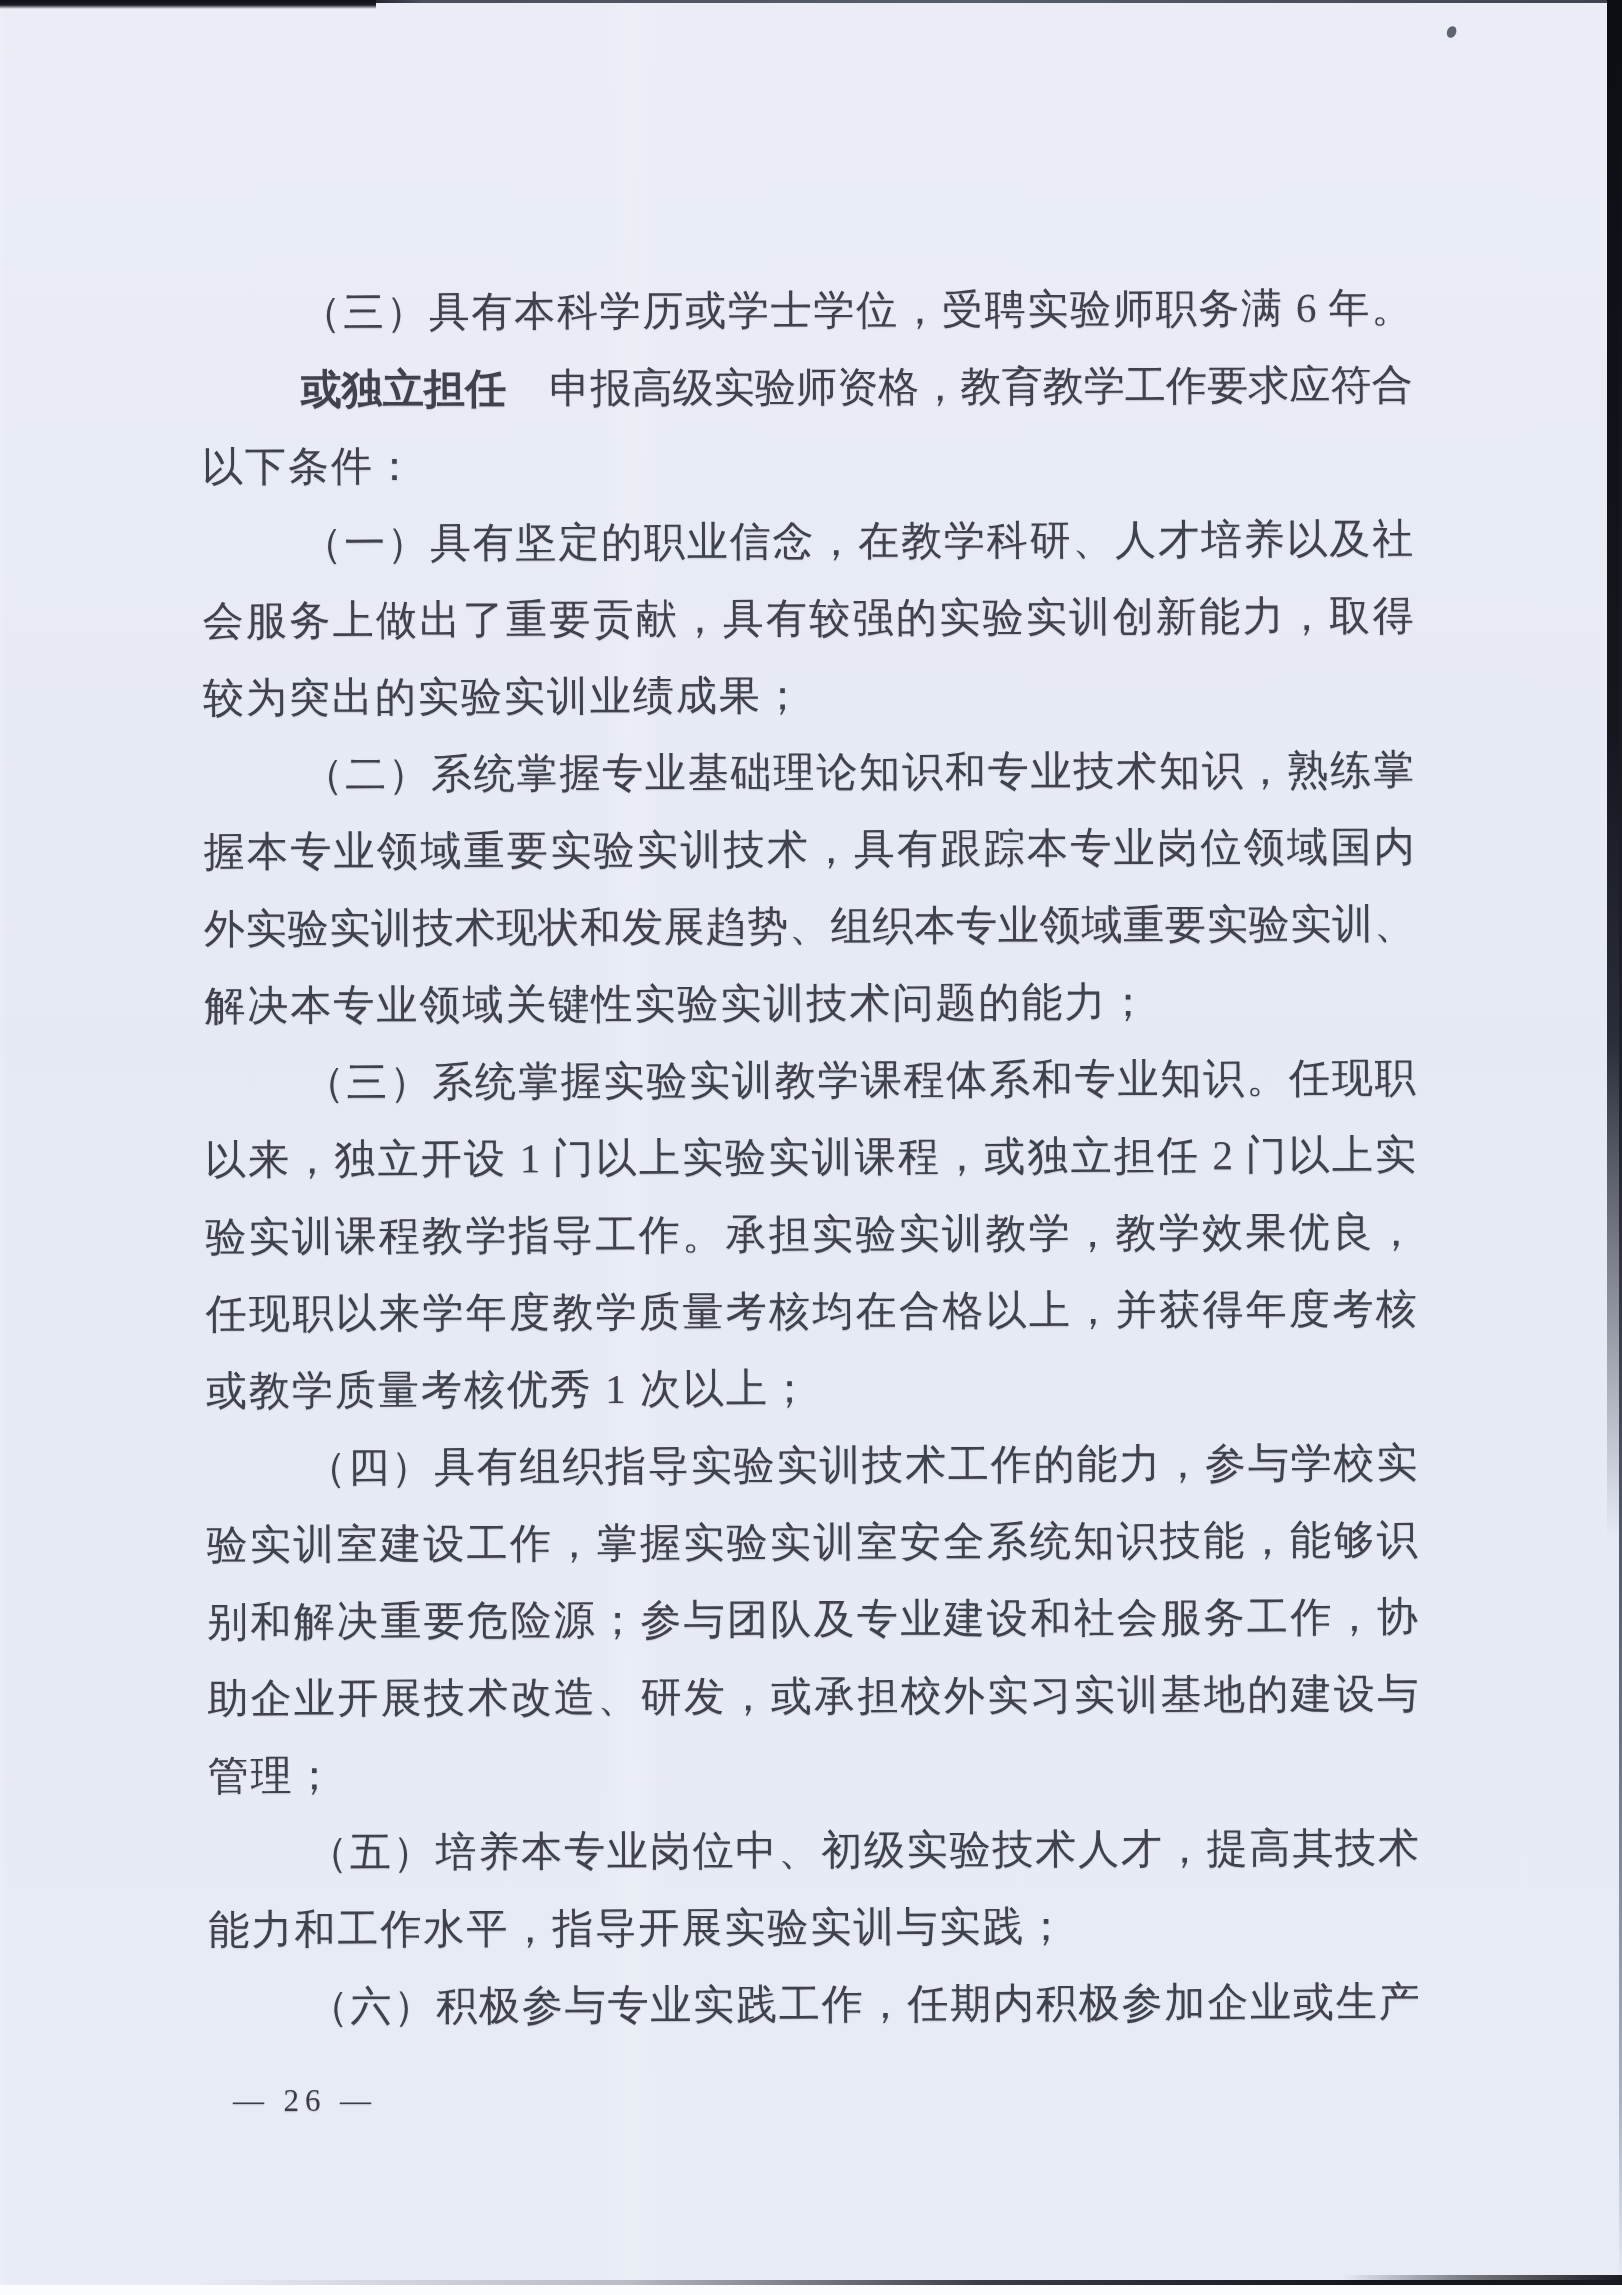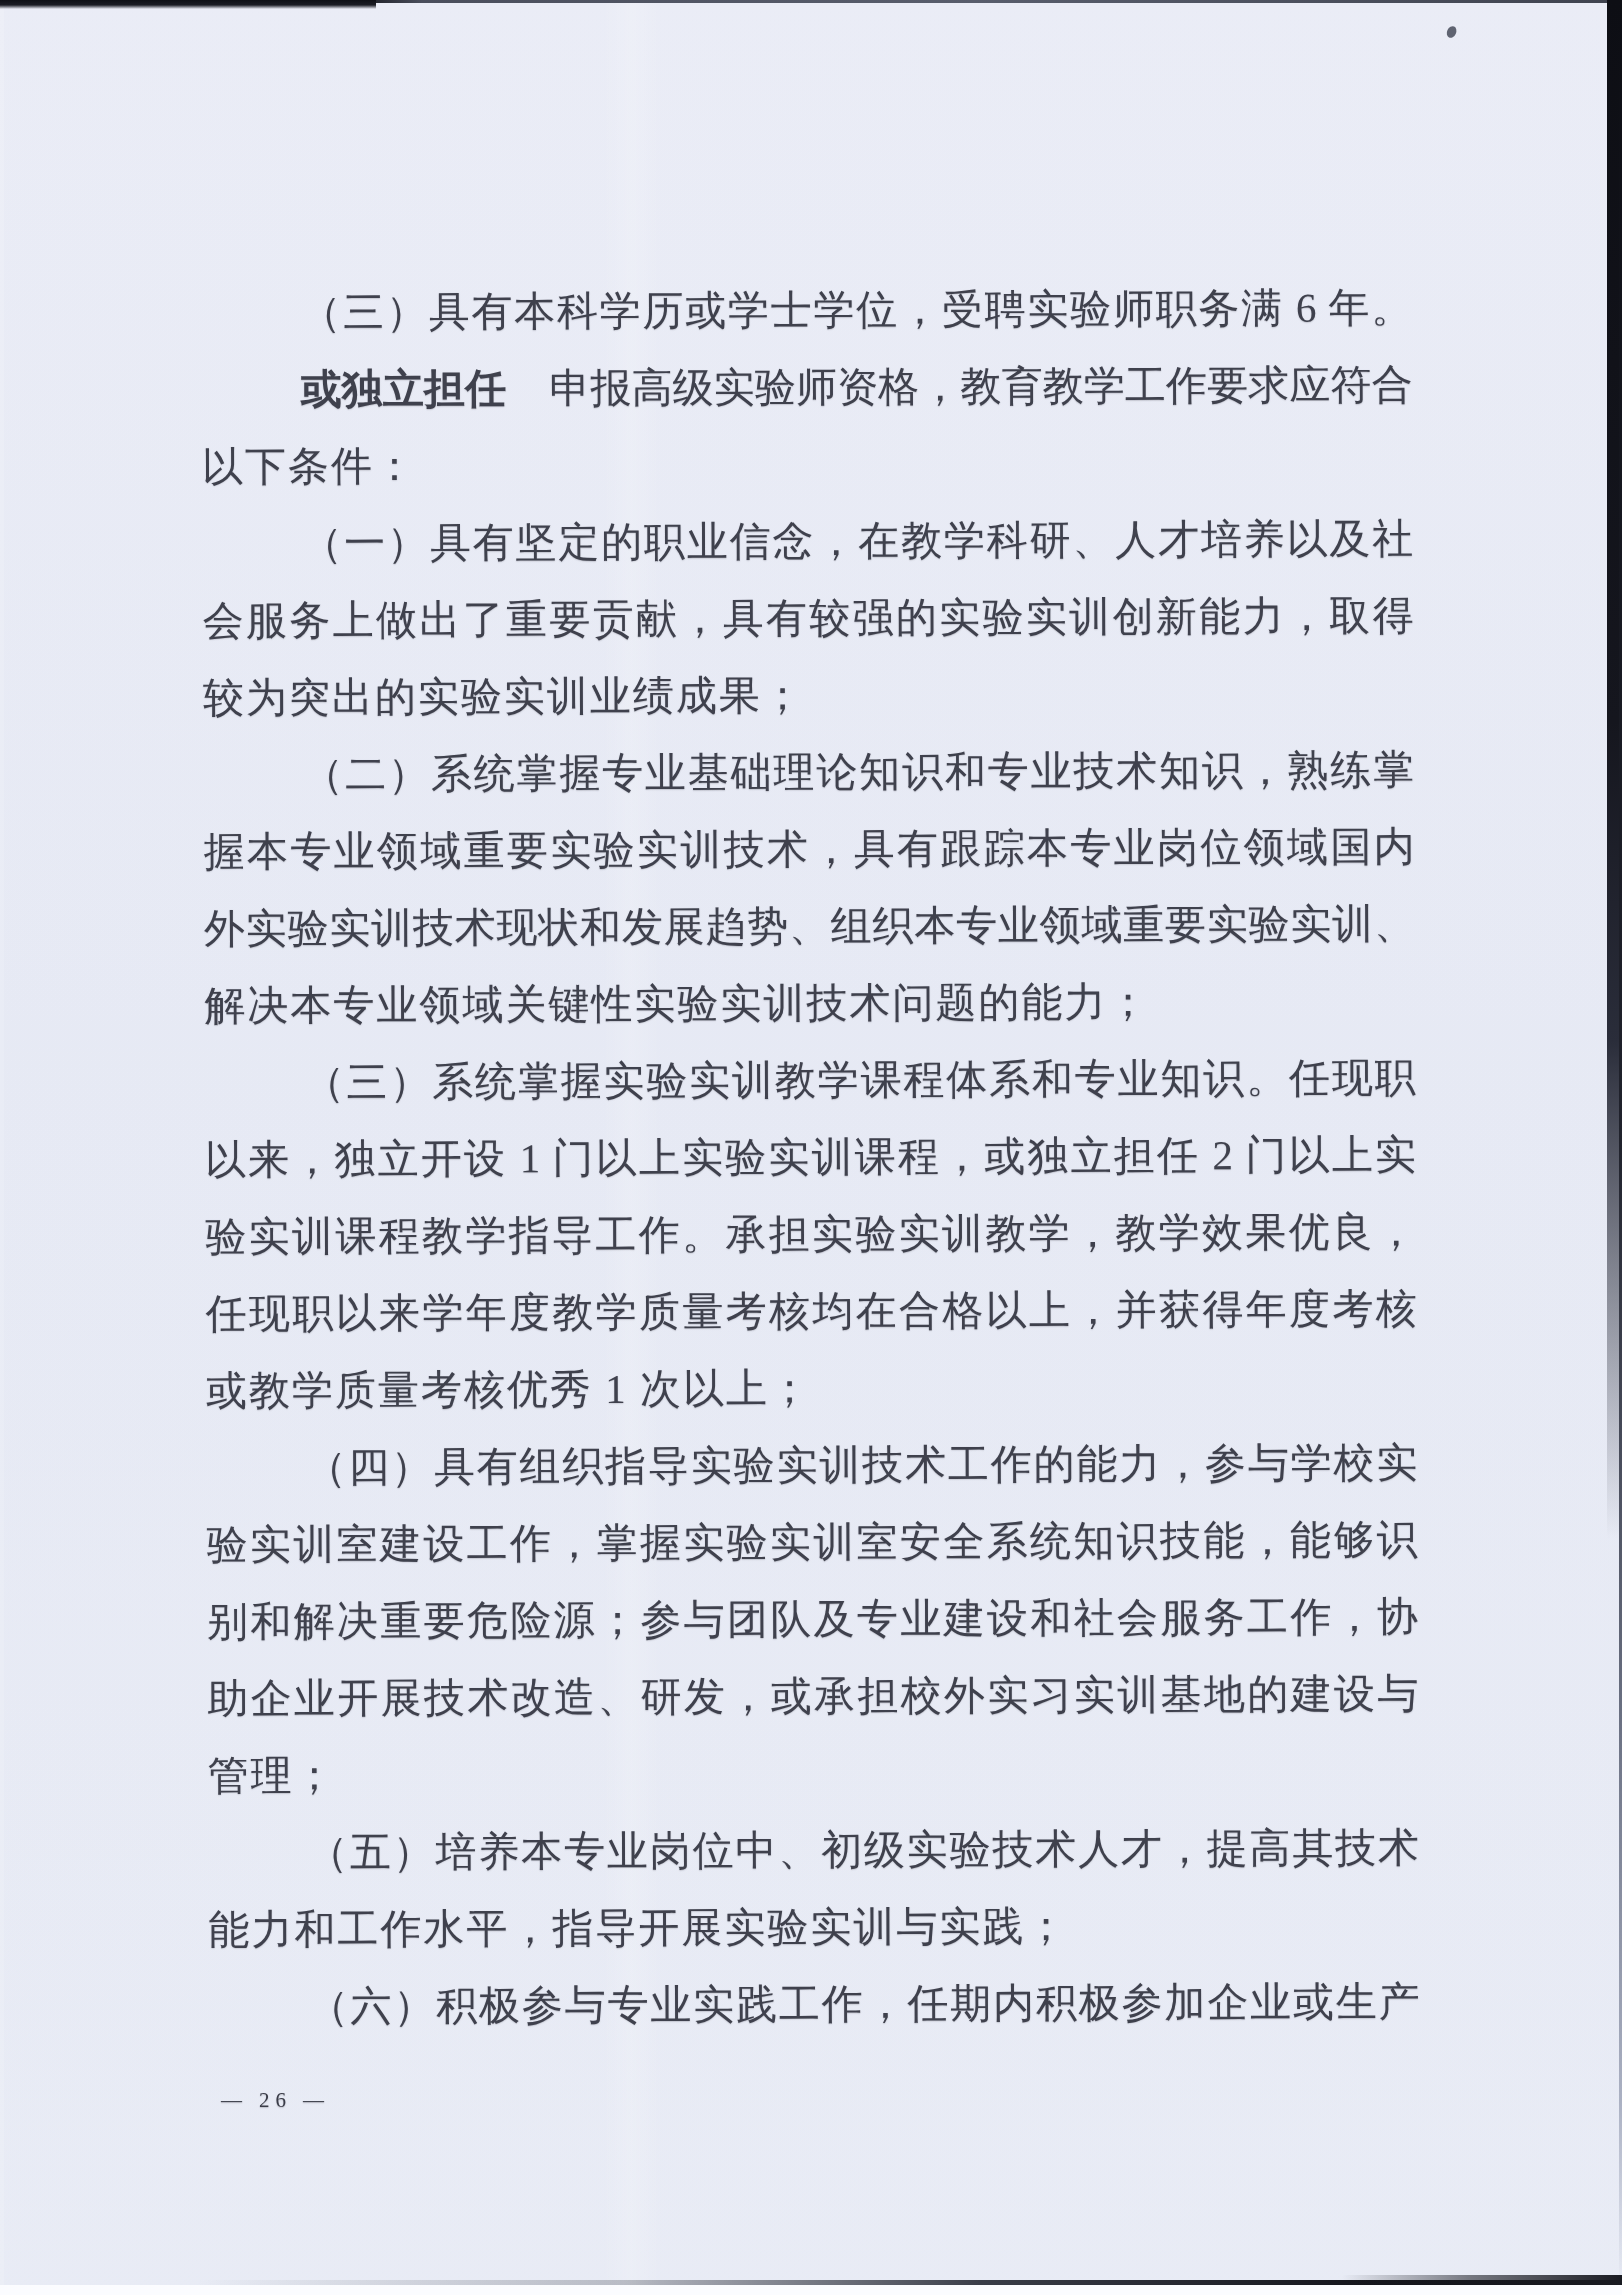--- a/index.html
+++ b/index.html
@@ -29,22 +29,22 @@
     text-shadow:0 0.7px 1.3px rgba(63,65,77,0.28);
   }
   .line.justify{
     letter-spacing:0;white-space:normal;
     text-align:justify;text-align-last:justify;text-justify:distribute;
   }
   .line.indent{padding-left:99px;}
   .bold-label{font-weight:bold;}
   .label-gap{display:inline-block;width:43px;}
   .page-number{
-    position:absolute;left:221px;top:2081px;height:39px;line-height:39px;
-    font-size:21px;color:#3a3c48;letter-spacing:5.9px;
+    position:absolute;left:233px;top:2081px;height:39px;line-height:39px;
+    font-size:31px;color:#3a3c48;letter-spacing:5.9px;
     text-shadow:0 0.7px 1.3px rgba(63,65,77,0.28);
   }
   
   .top-edge-line{position:absolute;left:0;top:0;width:100%;height:3.3px;
     background:linear-gradient(90deg,#16171d 0%,#16171d 22%,#4a4e5c 26%,#585d6c 60%,#3f434f 100%);}
   .top-edge-thick{position:absolute;left:0;top:0;width:376px;height:8.5px;
     background:linear-gradient(180deg,#0f1016 0%,#1c1d25 55%,rgba(28,29,37,0) 100%);}
   .right-edge-strip{position:absolute;right:0;top:0;width:15.7px;height:1603px;
     background:linear-gradient(180deg,#0d0e14 0%,#15161e 45%,#2a2d3a 65%,rgba(42,45,58,0) 96%);}
   .right-edge-line{position:absolute;right:0;top:0;width:3.9px;height:2285px;

